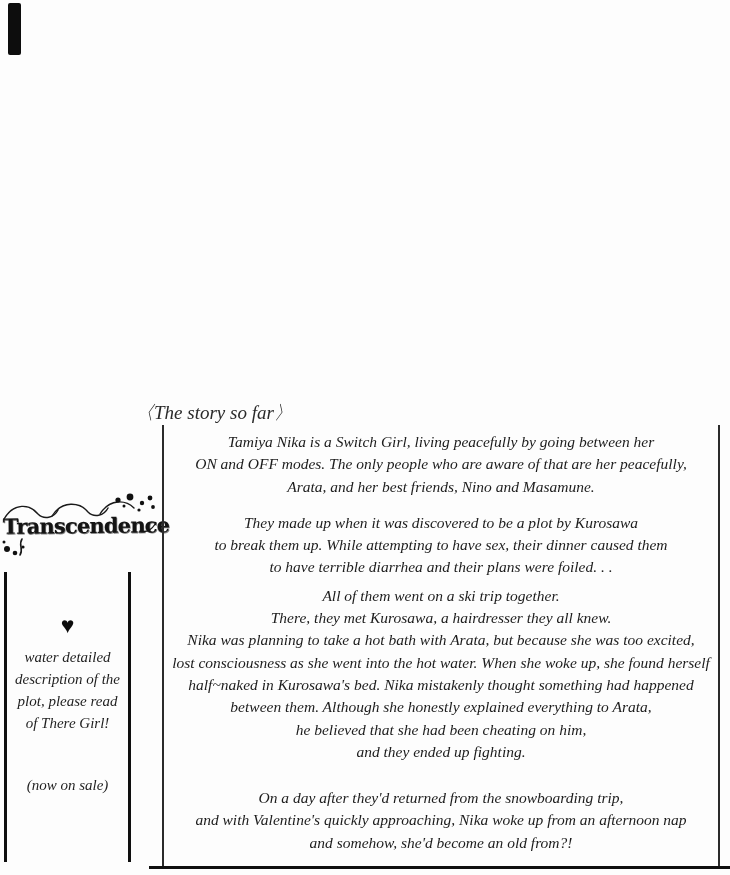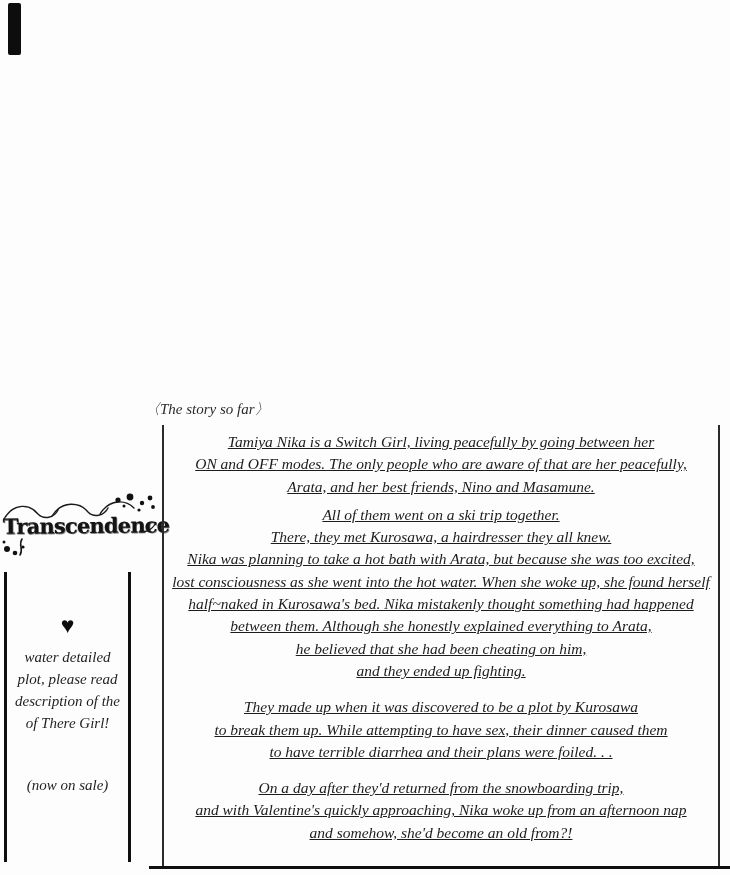--- a/index.html
+++ b/index.html
@@ -33,31 +33,31 @@
   .heart{font-style:normal;font-size:23px;line-height:32px;color:#0c0c0c;margin-bottom:4px;}
   .sidebar-note{margin-top:40px;}
 
   
   .panel-border{position:absolute;top:425px;width:2px;height:443px;background:#2b2b2b;}
   .panel-border.left{left:162px;}
   .panel-border.right{left:718px;}
   .bottom-rule{position:absolute;left:149px;top:866px;width:581px;height:3px;background:#101010;}
 
   .story-header{
-    position:absolute;left:145px;top:400px;
-    font-style:italic;font-size:15px;color:#2a2a2a;white-space:nowrap;
+    position:absolute;left:135px;top:400px;
+    font-style:italic;font-size:19px;color:#2a2a2a;white-space:nowrap;
   }
   .story{
     position:absolute;left:166px;top:431px;width:550px;text-align:center;
-    font-style:italic;font-size:15.5px;line-height:22.3px;color:#1c1c1c;text-decoration:underline;
+    font-style:italic;font-size:15.5px;line-height:22.3px;color:#1c1c1c;
   }
   .para{margin:0;}
   .para.p2{margin-top:6px;}
   .para.p3{margin-top:14px;}
-  .para.p4{margin-top:14px;}
+  .para.p4{margin-top:24px;}
   .line{white-space:nowrap;}
 </style>
 </head>
 <body>
 
 <div class="page">
 
   <div class="corner-mark"></div>
 
   <div class="logo">
@@ -86,53 +86,53 @@
     <div class="logo-text">Transcendence</div>
   </div>
 
   <div class="box-line left"></div>
   <div class="box-line right"></div>
 
   <div class="sidebar-content">
     <div class="heart">♥</div>
     <div>
         <div class="line">water detailed</div>
+        <div class="line">description of the</div>
         <div class="line">plot, please read</div>
-        <div class="line">description of the</div>
         <div class="line">of There Girl!</div>
       </div>
     <div class="line sidebar-note">(now on sale)</div>
   </div>
 
   <div class="story-header">〈The story so far〉</div>
 
   <div class="panel-border left"></div>
   <div class="panel-border right"></div>
   <div class="bottom-rule"></div>
 
   <div class="story">
     <div class="para p1">
         <div class="line">Tamiya Nika is a Switch Girl, living peacefully by going between her</div>
         <div class="line">ON and OFF modes. The only people who are aware of that are her peacefully,</div>
         <div class="line">Arata, and her best friends, Nino and Masamune.</div>
       </div>
+    <div class="para p3">
+        <div class="line">They made up when it was discovered to be a plot by Kurosawa</div>
+        <div class="line">to break them up. While attempting to have sex, their dinner caused them</div>
+        <div class="line">to have terrible diarrhea and their plans were foiled. . .</div>
+      </div>
     <div class="para p2">
         <div class="line">All of them went on a ski trip together.</div>
         <div class="line">There, they met Kurosawa, a hairdresser they all knew.</div>
         <div class="line">Nika was planning to take a hot bath with Arata, but because she was too excited,</div>
         <div class="line">lost consciousness as she went into the hot water. When she woke up, she found herself</div>
         <div class="line">half~naked in Kurosawa's bed. Nika mistakenly thought something had happened</div>
         <div class="line">between them. Although she honestly explained everything to Arata,</div>
         <div class="line">he believed that she had been cheating on him,</div>
         <div class="line">and they ended up fighting.</div>
-      </div>
-    <div class="para p3">
-        <div class="line">They made up when it was discovered to be a plot by Kurosawa</div>
-        <div class="line">to break them up. While attempting to have sex, their dinner caused them</div>
-        <div class="line">to have terrible diarrhea and their plans were foiled. . .</div>
       </div>
     <div class="para p4">
         <div class="line">On a day after they'd returned from the snowboarding trip,</div>
         <div class="line">and with Valentine's quickly approaching, Nika woke up from an afternoon nap</div>
         <div class="line">and somehow, she'd become an old from?!</div>
       </div>
   </div>
 
 </div>
 

